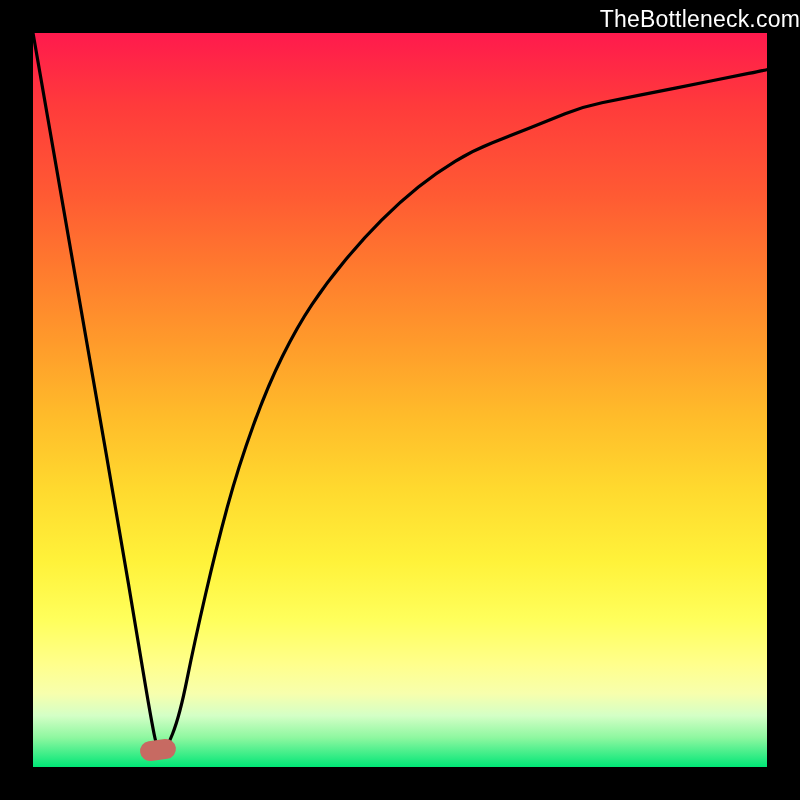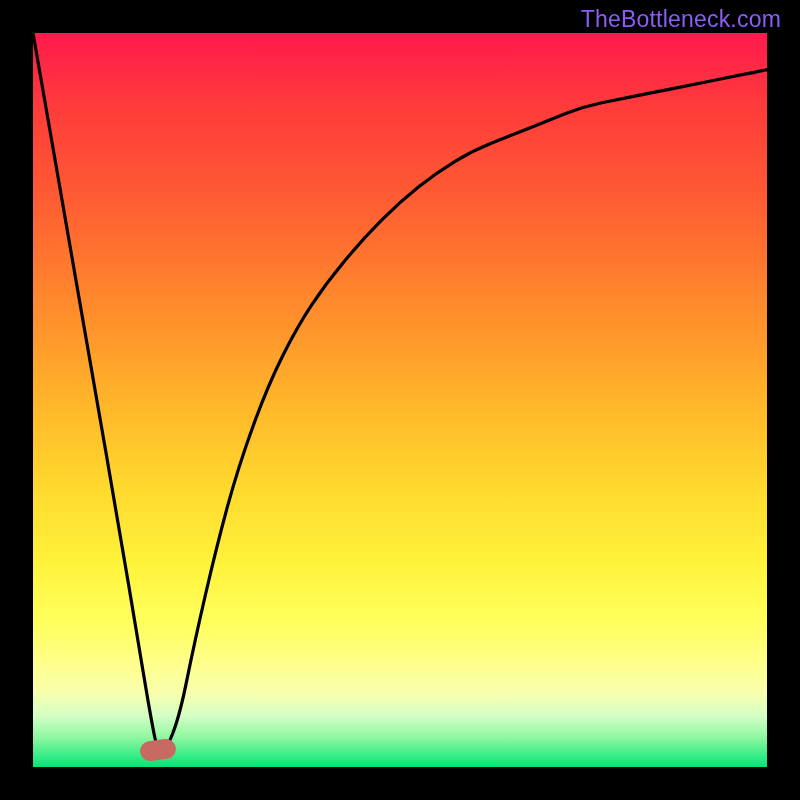--- a/index.html
+++ b/index.html
@@ -38,22 +38,22 @@
       #ffff8c 86%,
       #f7ffad 90%,
       #d4ffc6 93%,
       #8ef7a0 96%,
       #00e676 100%
     );
   }
   .watermark {
     position: absolute;
     top: 6px;
-    right: 19px;
-    color: #8b5cf6;
+    right: 0;
+    color: #ffffff;
     font-size: 23px;
     font-weight: 400;
     letter-spacing: 0.2px;
   }
   svg.curve {
     position: absolute;
     top: 0;
     left: 0;
     width: 734px;
     height: 734px;

